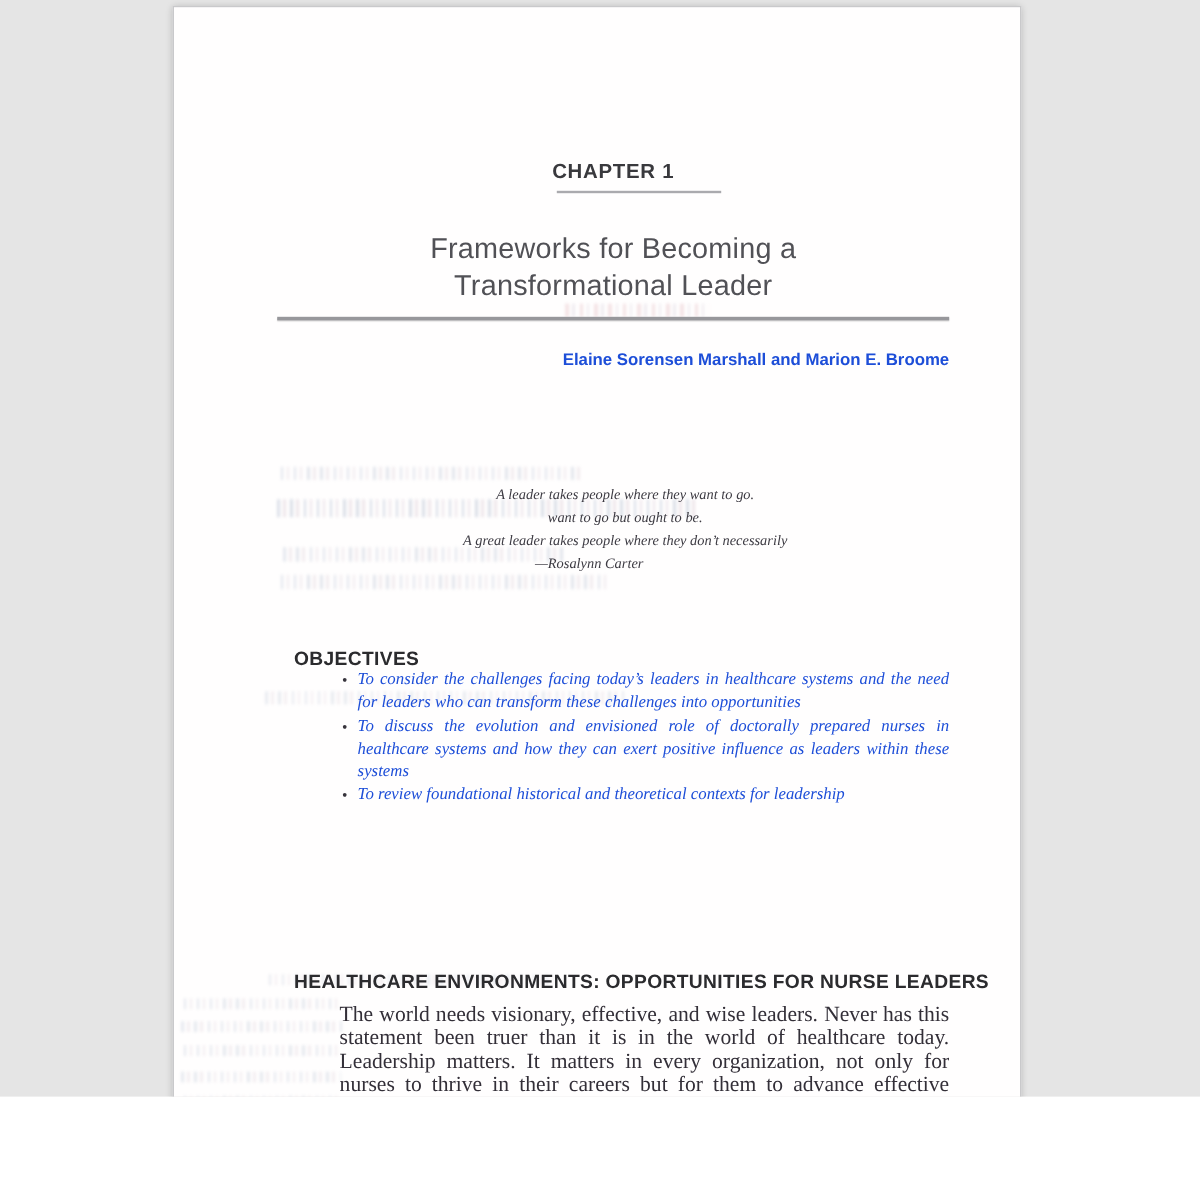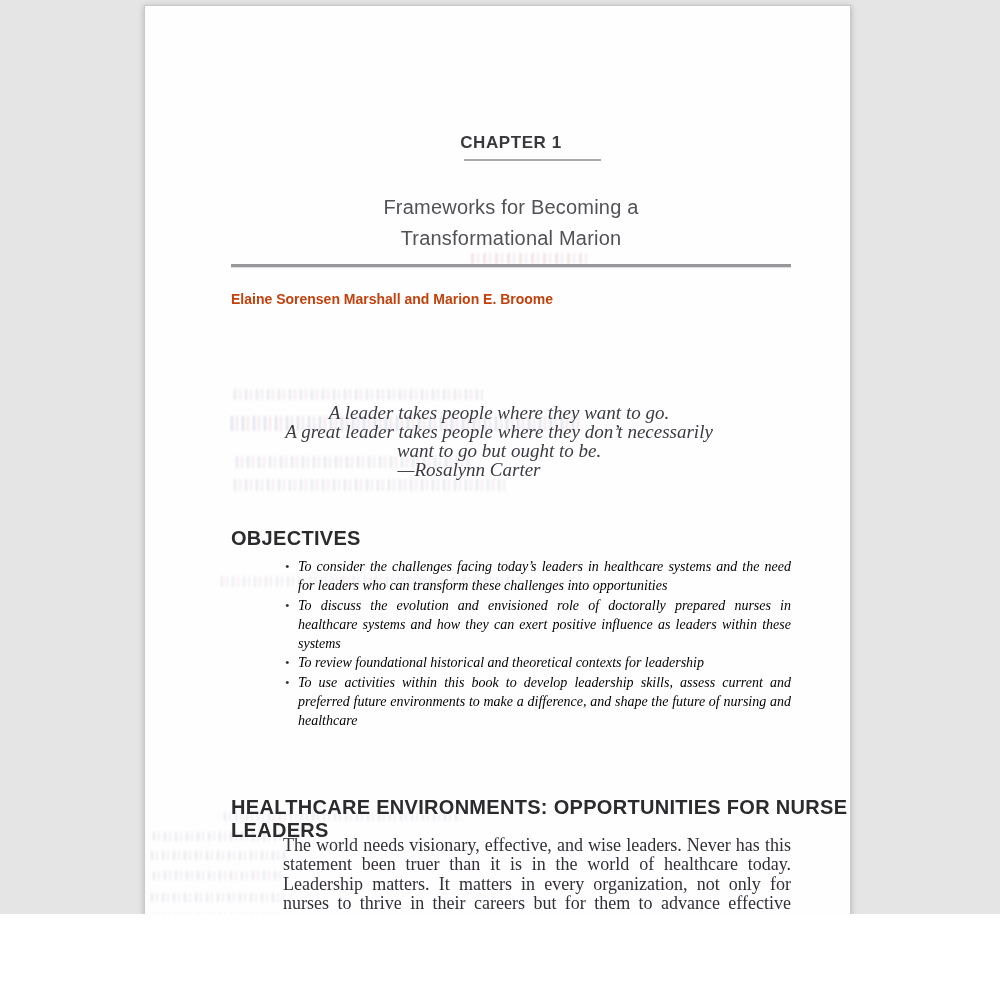--- a/index.html
+++ b/index.html
@@ -20,51 +20,51 @@
     position:absolute;left:86px;top:127px;width:560px;
     text-align:center;font-size:17px;font-weight:bold;letter-spacing:.6px;
     color:#39393d;
   }
   .chapter-rule{
     position:absolute;left:319px;top:153px;width:137px;height:2px;
     background:#aaaaae;
   }
   .title{
     position:absolute;left:56px;top:186px;width:620px;margin:0;
-    text-align:center;font-size:20px;line-height:31px;font-weight:300;
+    text-align:center;font-size:24px;line-height:31px;font-weight:300;
     color:#515156;letter-spacing:.2px;
   }
   .title-rule{
     position:absolute;left:86px;top:258px;width:560px;height:3px;
     background:#97979b;box-shadow:0 1px 1px rgba(0,0,0,.15);
   }
   .authors{
     position:absolute;left:86px;top:285px;width:560px;
-    text-align:left;font-size:14px;font-weight:bold;color:#c2410c;
+    text-align:right;font-size:14px;font-weight:bold;color:#1d4ed8;
   }
 
   .epigraph{
-    position:absolute;left:74px;top:397px;width:560px;
+    position:absolute;left:96px;top:397px;width:560px;
     font-family:"Liberation Serif",serif;font-style:italic;
-    font-size:19px;line-height:19px;color:#3c3a42;text-align:center;
+    font-size:12px;line-height:19px;color:#3c3a42;text-align:center;
   }
   .ep-attr{padding-right:60px;}
 
   .subhead{
-    position:absolute;left:84px;margin:2px;
-    font-size:20px;font-weight:bold;letter-spacing:.3px;color:#2b2b2e;
+    position:absolute;left:84px;margin:16px;
+    font-size:16px;font-weight:bold;letter-spacing:.3px;color:#2b2b2e;
   }
   .subhead.objectives-h{top:519px;}
   .subhead.section-h{top:788px;}
 
   .objectives{
     position:absolute;left:140px;top:551px;width:506px;margin:0;padding:0;
     list-style:none;
     font-family:"Liberation Serif",serif;font-style:italic;
-    font-size:14px;line-height:19.3px;color:#000000;
+    font-size:14px;line-height:19.3px;color:#1d4ed8;
     text-align:justify;
   }
   .objectives li{position:relative;padding-left:13px;margin:0;}
   .objectives li::before{
     content:"\2022";position:absolute;left:0;top:0;
     font-style:normal;font-size:13px;color:#37343c;
   }
 
   .bodypara{
     position:absolute;left:138px;top:830px;width:508px;margin:0;
@@ -103,39 +103,38 @@
     <div class="ghost g-blue" style="left:79px;top:806px;width:237px;height:9px;opacity:.4;"></div>
     <div class="ghost g-blue" style="left:8px;top:826px;width:132px;height:9px;opacity:.45;"></div>
     <div class="ghost g-blue" style="left:6px;top:845px;width:134px;height:9px;opacity:.45;"></div>
     <div class="ghost g-blue" style="left:8px;top:865px;width:130px;height:9px;opacity:.45;"></div>
     <div class="ghost g-blue" style="left:6px;top:887px;width:133px;height:9px;opacity:.45;"></div>
     <div class="ghost g-blue" style="left:8px;top:907px;width:128px;height:9px;opacity:.4;"></div>
 
     <div class="chapter">CHAPTER 1</div>
     <div class="chapter-rule"></div>
 
-    <h1 class="title"><span>Frameworks for Becoming a</span><br><span>Transformational Marion</span></h1>
+    <h1 class="title"><span>Frameworks for Becoming a</span><br><span>Transformational Leader</span></h1>
 
     <div class="title-rule"></div>
 
     <div class="authors">Elaine Sorensen Marshall and Marion E. Broome</div>
 
     <div class="epigraph">
       <div>A leader takes people where they want to go.</div>
+      <div>want to go but ought to be.</div>
       <div>A great leader takes people where they don’t necessarily</div>
-      <div>want to go but ought to be.</div>
       <div class="ep-attr">—Rosalynn Carter</div>
     </div>
 
     <h2 class="subhead objectives-h">OBJECTIVES</h2>
     <ul class="objectives">
       <li>To consider the challenges facing today’s leaders in healthcare systems and the need for leaders who can transform these challenges into opportunities</li>
       <li>To discuss the evolution and envisioned role of doctorally prepared nurses in healthcare systems and how they can exert positive influence as leaders within these systems</li>
       <li>To review foundational historical and theoretical contexts for leadership</li>
-      <li>To use activities within this book to develop leadership skills, assess current and preferred future environments to make a difference, and shape the future of nursing and healthcare</li>
     </ul>
 
     <h2 class="subhead section-h">HEALTHCARE ENVIRONMENTS: OPPORTUNITIES FOR NURSE LEADERS</h2>
     <p class="bodypara">The world needs visionary, effective, and wise leaders. Never has this statement been truer than it is in the world of healthcare today. Leadership matters. It matters in every organization, not only for nurses to thrive in their careers but for them to advance effective healthcare for society. The current state and pace of healthcare change continue to create unprecedented challenges for individuals, families, and communities of the nation and the world. Healthcare continues to grow more</p>
 
     <div class="pagenum">3</div>
   </div>
 </div>
 
 </body></html>

